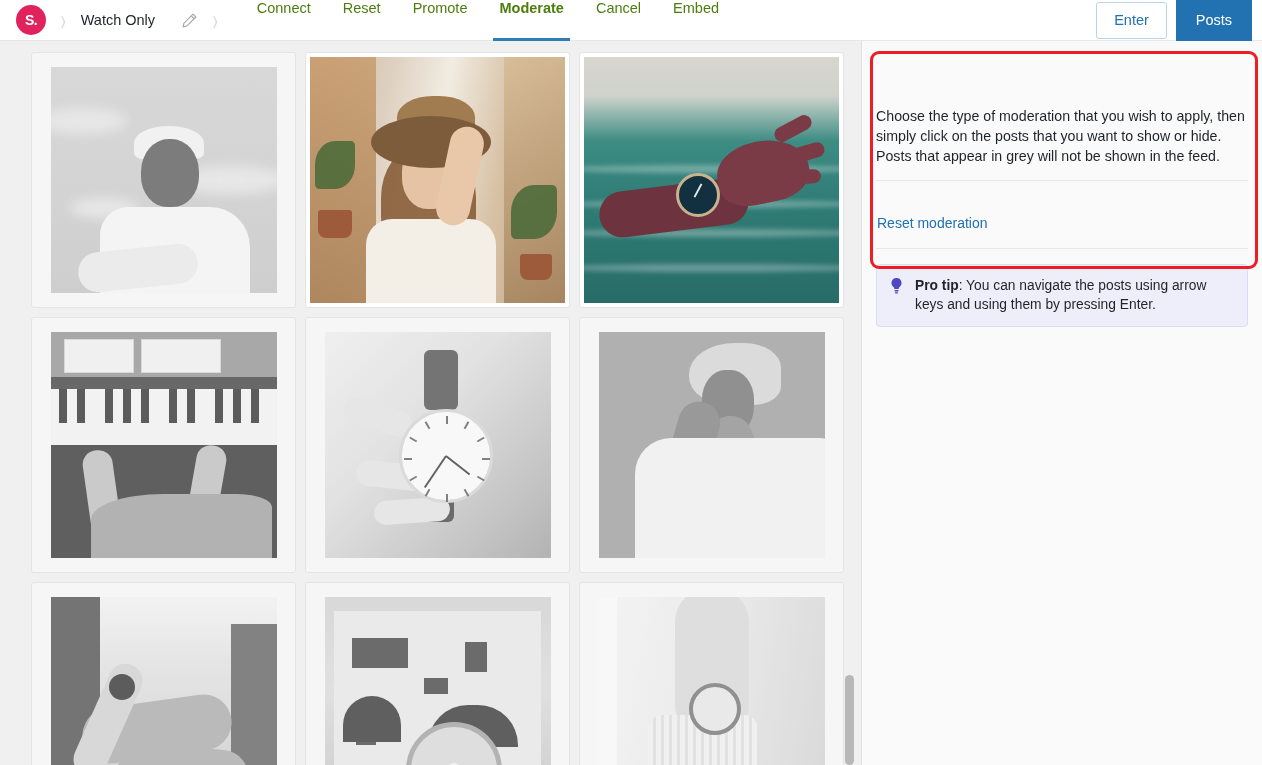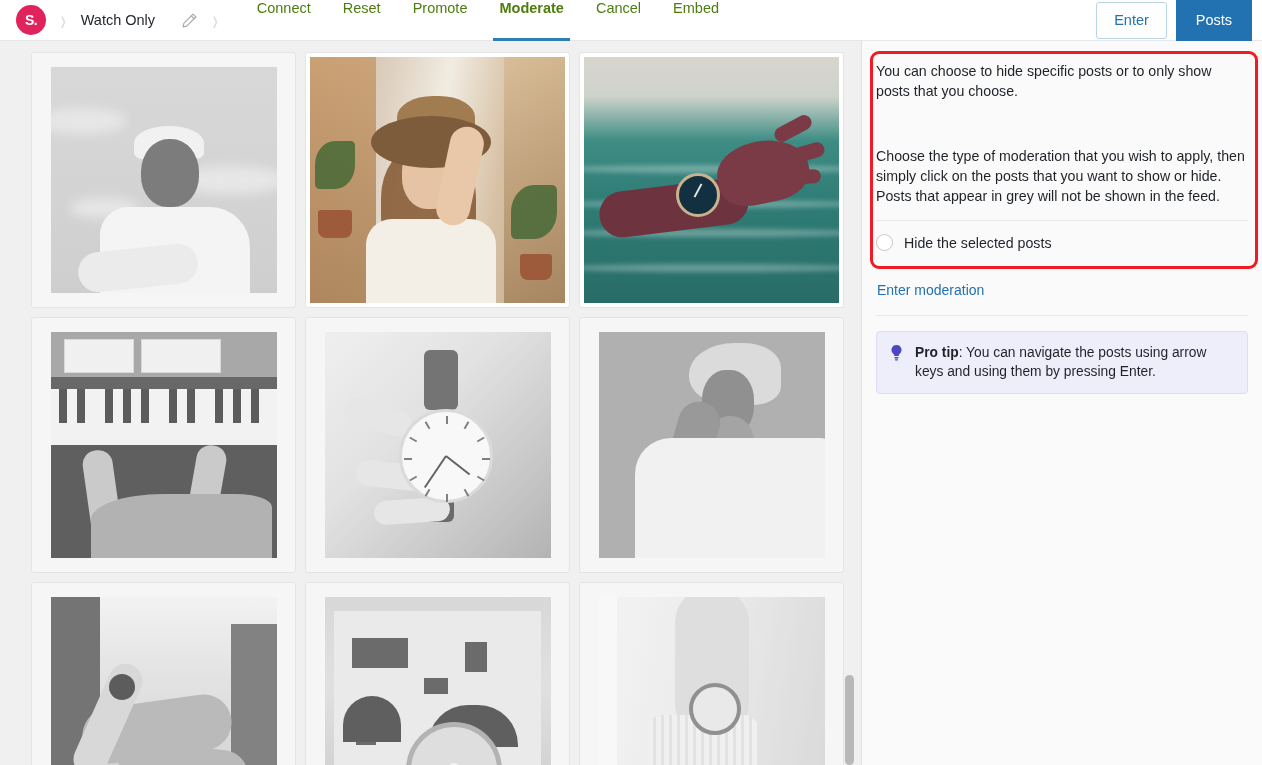--- a/index.html
+++ b/index.html
@@ -493,31 +493,26 @@
 
     <div class="scrollbar-track"></div>
     <div class="scrollbar-thumb"></div>
     <div class="pane-divider"></div>
   </div>
 
   <div class="sidepane">
     <div class="redbox"></div>
 
     <div class="side-inner">
-      <p class="para">You can choose to hide specific posts or to only show posts that you choose.</p>
       <p class="para last">Choose the type of moderation that you wish to apply, then simply click on the posts that you want to show or hide. Posts that appear in grey will not be shown in the feed.</p>
 
       <div class="hr"></div>
 
-      <div class="radio-row">
-        <span class="radio"></span>
-        <span class="radio-label">Hide the selected posts</span>
-      </div>
-
-      <a class="reset-link">Enter moderation</a>
+
+      <a class="reset-link">Reset moderation</a>
 
       <div class="hr2"></div>
 
       <div class="protip">
         <span class="protip-icon">
           <svg width="15" height="18" viewBox="0 0 24 28" fill="#4f46c4">
             <path d="M12 1a8 8 0 0 0-4.8 14.4c.8.6 1.3 1.5 1.3 2.5v1h7v-1c0-1 .5-1.9 1.3-2.5A8 8 0 0 0 12 1z"></path>
             <rect x="8.6" y="20.4" width="6.8" height="2.2" rx="1.1"></rect>
             <rect x="9.4" y="23.8" width="5.2" height="2.2" rx="1.1"></rect>
           </svg>

